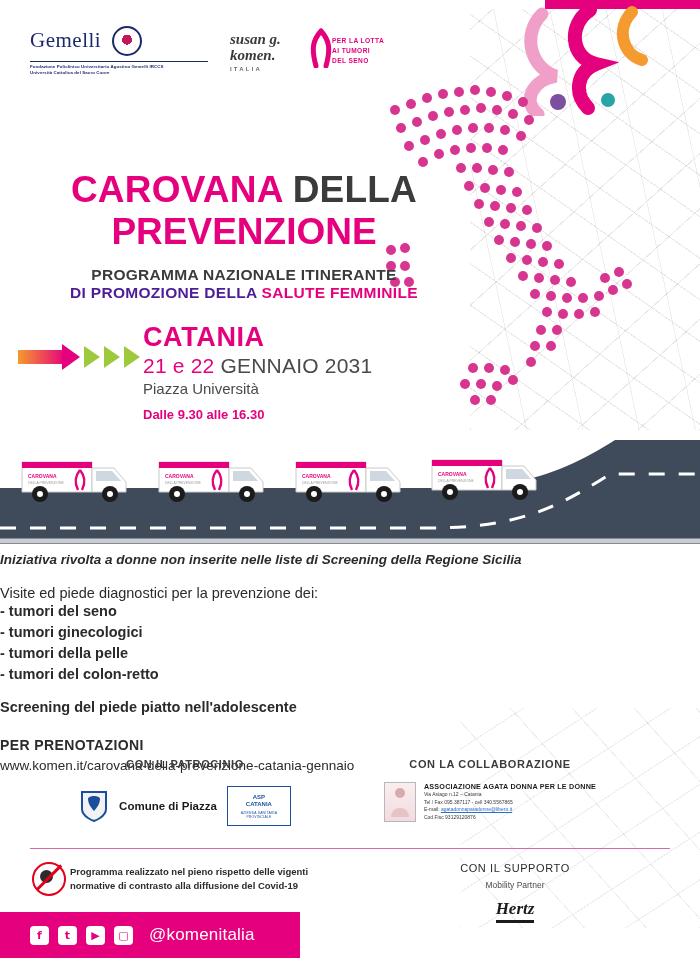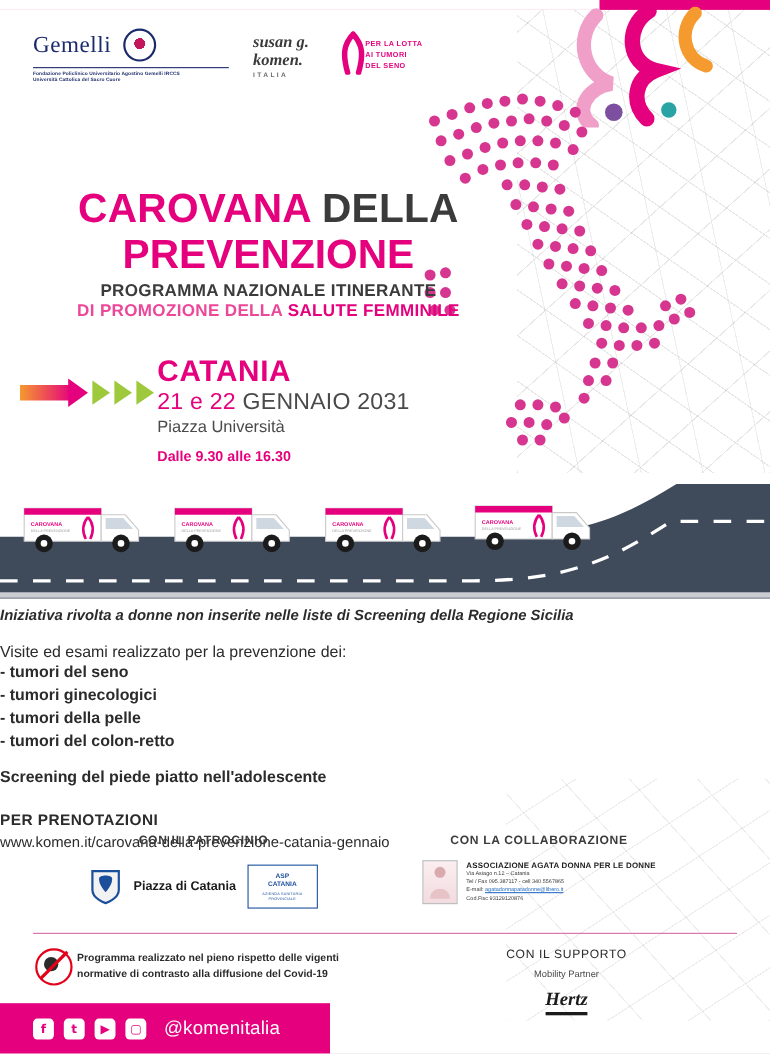--- a/index.html
+++ b/index.html
@@ -166,33 +166,33 @@
   }
   .t1 .pink { color: #e5007e; }
   .t2 {
     font-size: 37px;
     font-weight: bold;
     color: #e5007e;
     line-height: 1.08;
     margin-top: 2px;
   }
   .sub1 {
-    margin-top: 4px;
+    margin-top: 14px;
     font-size: 15.5px;
     font-weight: bold;
     letter-spacing: 0.3px;
     color: #3b3b3b;
   }
   .sub2 {
     font-size: 15.5px;
     font-weight: bold;
     letter-spacing: 0.3px;
     color: #e5007e;
   }
-  .sub2 .grey { color: #ec4899; }
+  .sub2 .grey { color: #4c1d95; }
 
   
   .city-block {
     position: absolute;
     top: 322px;
     left: 143px;
     width: 330px;
   }
   .city {
     font-size: 27px;
@@ -729,39 +729,39 @@
     <text x="10" y="32" font-size="3.4" font-family="Liberation Sans" fill="#9b9b9b">DELLA PREVENZIONE</text>
     <path d="M62 18 C57 24, 56 30, 60 38 M62 18 C67 24, 68 30, 64 38" stroke="#e5007e" stroke-width="2.4" fill="none"></path>
     <circle cx="22" cy="42" r="8" fill="#1b1b1b"></circle>
       <circle cx="22" cy="42" r="3" fill="#ffffff"></circle>
     <circle cx="92" cy="42" r="8" fill="#1b1b1b"></circle>
       <circle cx="92" cy="42" r="3" fill="#ffffff"></circle>
   </svg>
 
   <div class="body-text">
     <div class="lead">Iniziativa rivolta a donne non inserite nelle liste di Screening della Regione Sicilia</div>
-    <div class="exams-title">Visite ed esami realizzato per la prevenzione dei:</div>
+    <div class="exams-title">Visite ed piede diagnostici per la prevenzione dei:</div>
     <div class="exam-item">- tumori del seno</div>
     <div class="exam-item">- tumori ginecologici</div>
     <div class="exam-item">- tumori della pelle</div>
     <div class="exam-item">- tumori del colon-retto</div>
     <div class="screening">Screening del piede piatto nell'adolescente</div>
     <div class="pren-title">PER PRENOTAZIONI</div>
     <div class="pren-url">www.komen.it/carovana-della-prevenzione-catania-gennaio</div>
   </div>
 
   <div class="sponsors">
     <div class="patrocinio">
       <div class="sp-head">CON IL PATROCINIO</div>
       <div class="comune-row">
         <svg width="30" height="34" viewBox="0 0 30 34">
           <path d="M3 3 L27 3 L27 20 C27 28, 15 32, 15 32 C15 32, 3 28, 3 20 Z" fill="#f2f2f2" stroke="#1b4f9c" stroke-width="2"></path>
           <path d="M9 10 C9 6, 21 6, 21 10 C21 16, 15 22, 15 22 C15 22, 9 16, 9 10 Z" fill="#1b4f9c"></path>
         </svg>
-        <div class="comune-label">Piazza di Catania</div>
+        <div class="comune-label">Comune di Piazza</div>
         <div class="asp-box">
           <div class="asp-text" style="white-space: pre-line;">ASP
 CATANIA</div>
           <div class="asp-sub">AZIENDA SANITARIA PROVINCIALE</div>
         </div>
       </div>
     </div>
 
     <div class="collaborazione">
       <div class="sp-head">CON LA COLLABORAZIONE</div>

